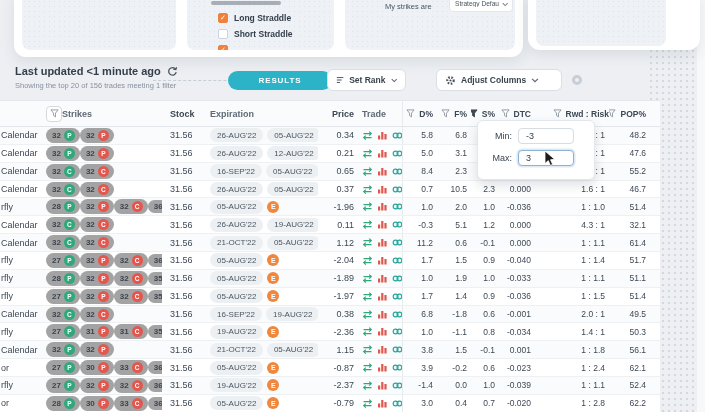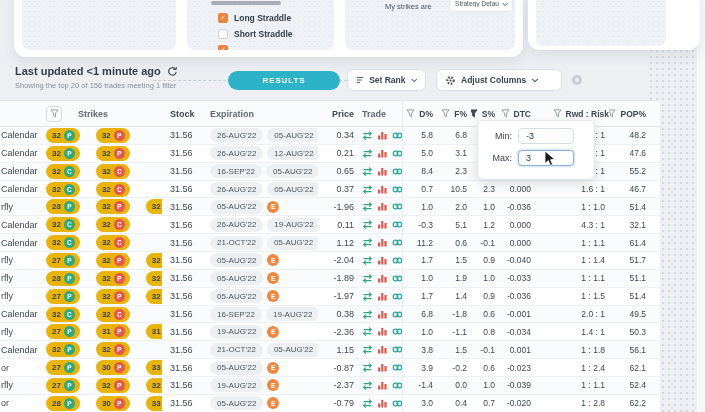--- a/index.html
+++ b/index.html
@@ -34,55 +34,55 @@
     border:1px solid #e2e7ec; border-radius:4px; display:flex; align-items:flex-end; gap:3px;
     padding:0 4px 4px 5px; }
   .strategy-select span { font-size:6.6px; color:#4a5560; white-space:nowrap; overflow:hidden; }
 
   
   .toolbar { position:absolute; left:0; top:58px; width:705px; height:42px; }
   .lu-line { position:absolute; left:15px; top:7px; display:flex; align-items:center; gap:6px; }
   .lu-text { font-size:11px; font-weight:bold; color:#333f4b; }
   .showing { position:absolute; left:15px; top:23px; font-size:7.5px; color:#8791a0; }
   .dash { position:absolute; left:153px; top:22px; width:194px; border-top:1px dashed #c6ced6; }
-  .results-btn { position:absolute; left:228px; top:13px; width:112px; height:19px; border-radius:10px;
+  .results-btn { position:absolute; left:228px; top:13px; width:104px; height:19px; border-radius:10px;
     background:#2db3c7; color:#fff; font-size:8px; font-weight:bold; letter-spacing:.9px;
     display:flex; align-items:center; justify-content:center; border:none; cursor:pointer; }
   .tb-btn { position:absolute; top:11px; height:22px; background:#fff; border:1px solid #d9dfe5;
     border-radius:6px; display:flex; align-items:center; gap:5px; padding:0 8px; cursor:pointer; }
   .tb-btn .lbl { font-size:8.5px; font-weight:600; color:#394450; white-space:nowrap; }
-  .btn-setrank { left:347px; width:79px; }
+  .btn-setrank { left:327px; width:79px; }
   .btn-adjcols { left:436px; width:126px; }
   .dot-icon { position:absolute; left:572px; top:17px; width:10px; height:10px; border-radius:50%;
     border:3px solid #c7ced6; background:#eef0f4; }
 
   
   .tablewrap { position:absolute; left:0; top:100px; width:660px; height:312px; background:#fff;
     border-top:1px solid #e4e8ec; }
   .trow { display:grid;
     grid-template-columns:38px 124px 38px 118px 42px 42px 35px 34px 28px 36px 74px 51px;
     align-items:center; height:17.87px; border-bottom:1px solid #eef1f3; background:#fff; }
   .trow:nth-child(odd) { background:#fafbfc; }
   .thead { height:26px; background:#fff; border-bottom:1px solid #e2e6ea; }
   .cell { display:flex; align-items:center; overflow:hidden; white-space:nowrap; }
   .hcell { font-size:9px; font-weight:600; color:#5f6a76; gap:4px; }
   .num { justify-content:flex-end; }
   .c-strat { font-size:9px; color:#3d4855; padding-left:1px; }
-  .c-strikes { gap:16px; padding-left:8px; }
+  .c-strikes { gap:0; padding-left:8px; }
   .c-stock { font-size:9px; color:#3d4855; padding-left:8px; }
   .c-exp { gap:4px; padding-left:10px; }
   .c-price { font-size:9px; color:#3d4855; justify-content:flex-end; padding-right:6px; }
   .c-trade { gap:4px; padding-left:2px; }
   .c-d { border-left:1px solid #e7ebee; align-self:stretch; }
   .c-d,.c-f,.c-s,.c-dtc { font-size:8.5px; color:#3d4855; padding-right:4px; }
   .c-rwd { font-size:8.5px; color:#3d4855; padding-right:4px; }
   .c-pop { font-size:8.5px; color:#3d4855; padding-right:14px; }
   .hd-d { padding-right:4px; } .hd-f { padding-right:4px; } .hd-s { padding-right:4px; }
   .hd-dtc { padding-right:4px; } .hd-rwd { padding-right:0; } .hd-pop { padding-right:14px; }
-  .chip { background:#eab308; border-radius:9px; padding:2px 5px 2px 6px; display:flex;
+  .chip { background:#a3a3a3; border-radius:9px; padding:2px 5px 2px 6px; display:flex;
     align-items:center; gap:3px; font-size:8px; font-weight:bold; color:#3a4450; flex:0 0 auto; }
   .chip-exp { background:#edf0f3; border-radius:9px; padding:2.5px 7px; font-size:8px;
     color:#4a5560; flex:0 0 auto; }
   .oc { width:11px; height:11px; border-radius:50%; display:flex; align-items:center;
     justify-content:center; font-size:6.5px; font-weight:bold; color:#fff; flex:0 0 auto; }
   .oc.buy { background:#2fa97c; } .oc.sell { background:#e4574e; }
   .badge { width:12px; height:12px; border-radius:50%; background:#f0873f; color:#fff;
     font-size:7px; font-weight:bold; display:flex; align-items:center; justify-content:center; flex:0 0 auto; }
   .fun-box { width:16px; height:16px; border:1px solid #d4dae0; border-radius:4px; background:#fff;
     display:flex; align-items:center; justify-content:center; flex:0 0 auto; cursor:pointer; }

